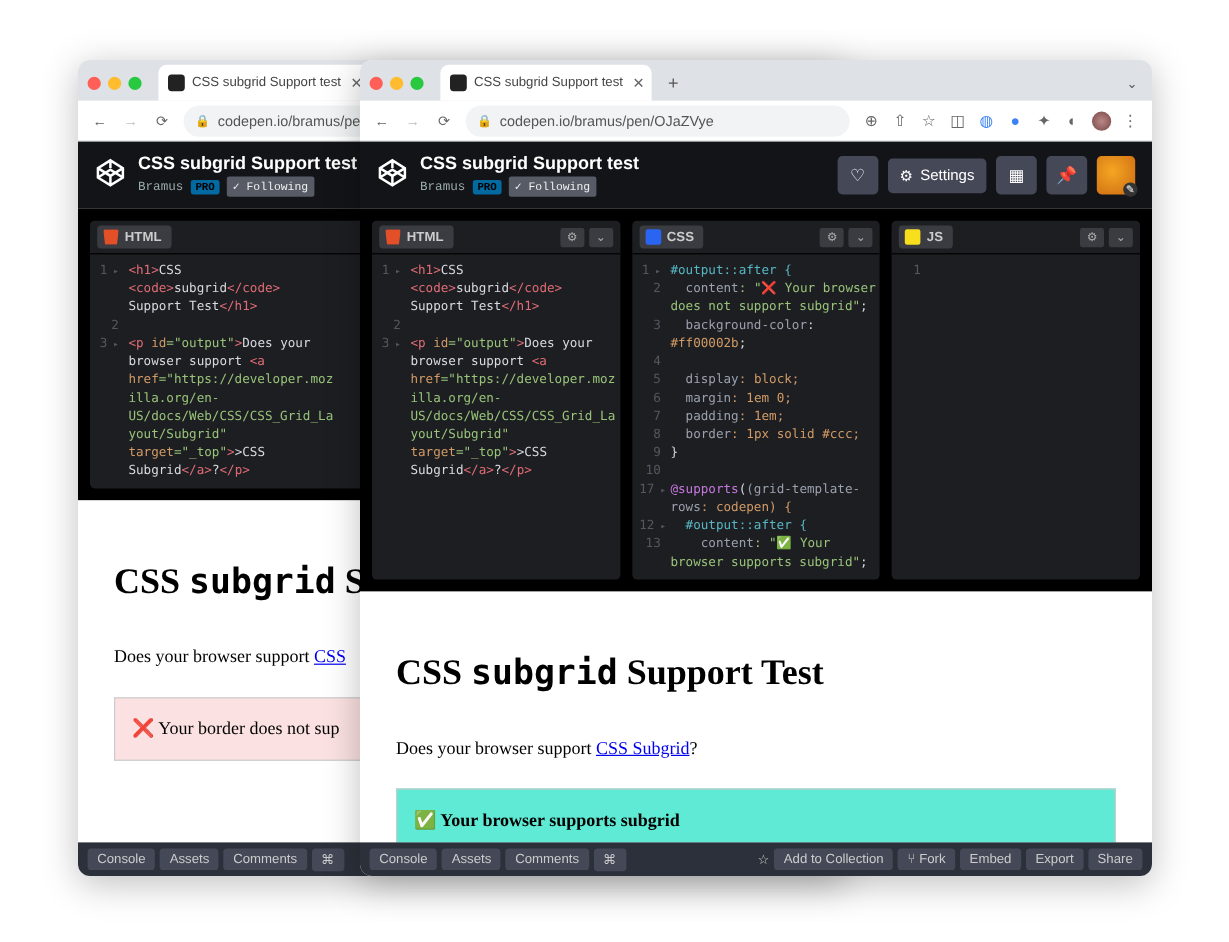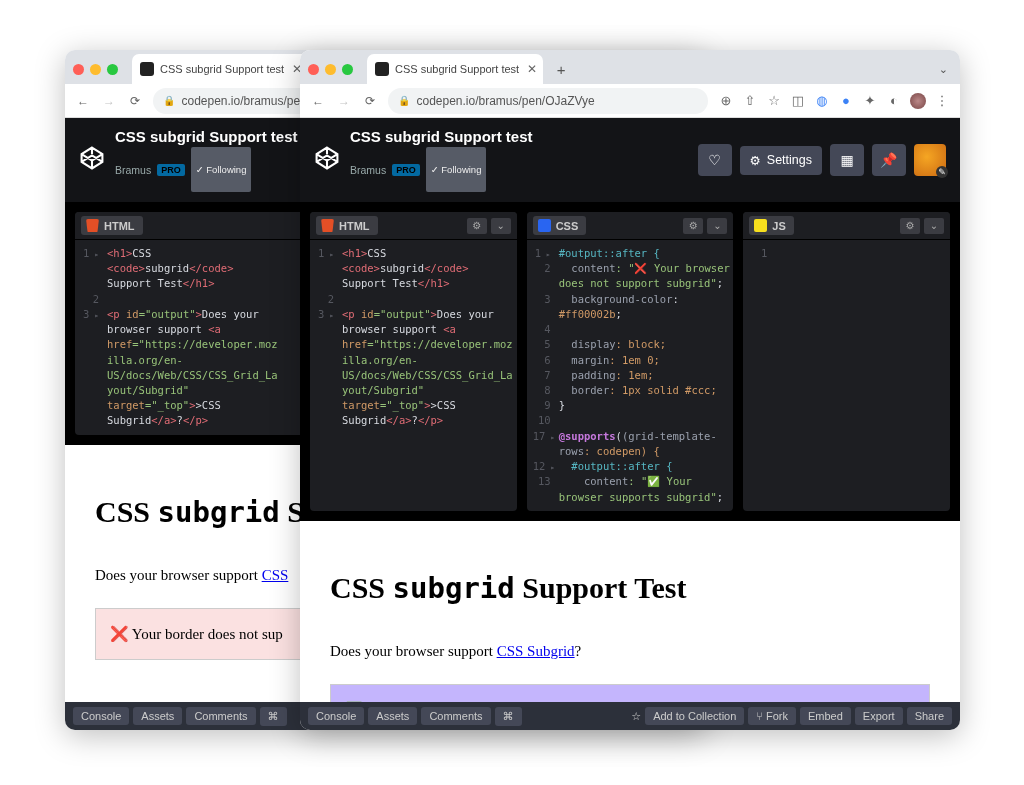--- a/index.html
+++ b/index.html
@@ -31,23 +31,23 @@
 .addrbar .navbtn { width:16px; text-align:center; color:#666; }
 .omni { flex: 1; display: flex; align-items: center; gap: 6px; background: #f1f3f4; border-radius: 14px; height: 26px; padding: 0 10px; color: #555; font-size: 12px; }
 .omni .lock { font-size: 10px; }
 .ext-icons { display:flex; gap:8px; align-items:center; color:#666; font-size:13px; }
 .ext-icons span { display:inline-flex; width:16px; height:16px; align-items:center; justify-content:center; }
 .avatar-ext { width:16px; height:16px; border-radius:50%; background: radial-gradient(#b88,#744); }
 
 .cp-header { background: #131417; color: #fff; padding: 10px 14px; display: flex; align-items: center; gap: 10px; }
 .cp-logo svg { width: 26px; height: 26px; }
 .cp-title { font-size: 15px; font-weight: 700; }
-.cp-sub { display:flex; align-items:center; gap:6px; font-size:10.5px; color:#9aa; margin-top:2px; }
+.cp-sub { display:flex; align-items:center; gap:6px; font-size:10.5px; color:#9aa; margin-top:2px;font-family:Liberation Mono, monospace; }
 .pro-badge { background:#0369a1; color:#000; font-weight:700; padding:1px 4px; border-radius:2px; font-size:9px; }
-.follow-badge { background:#565b66; color:#eee; padding:17px 5px; border-radius:2px; font-size:9.5px; }
+.follow-badge { background:#565b66; color:#eee; padding:3px 5px; border-radius:2px; font-size:9.5px; }
 .follow-badge::before { content:"✓ "; }
 .cp-actions { margin-left:auto; display:flex; gap:8px; align-items:center; }
 .cp-btn { background:#444857; color:#fff; border-radius:4px; padding:7px 10px; font-size:12.5px; display:flex; align-items:center; gap:6px; }
 .cp-ibtn { background:#444857; color:#fff; border-radius:4px; width:34px; height:32px; display:flex; align-items:center; justify-content:center; font-size:14px; }
 .avatar-cp { width:32px; height:32px; border-radius:4px; background: radial-gradient(circle at 40% 40%, #f5a623, #cc6a12); position:relative; }
 .avatar-cp::after { content:"✎"; position:absolute; right:-2px; bottom:-2px; font-size:9px; color:#fff; background:#333; border-radius:50%; width:12px; height:12px; display:flex; align-items:center; justify-content:center; }
 
 .editor-row { background:#000; display:flex; gap:10px; padding:10px; flex:0 0 auto; }
 .pane { background:#1d1e22; border-radius:4px; overflow:hidden; display:flex; flex-direction:column; }
 .pane-hd { background:#1d1e22; display:flex; align-items:center; padding:4px 6px; border-bottom:1px solid #000; }
@@ -60,30 +60,30 @@
 .pbtns span { width:20px; height:16px; background:#3b3c42; border-radius:2px; display:flex; align-items:center; justify-content:center; font-size:10px; color:#aaa; }
 .code { padding: 6px 0 6px 6px; font-family: SFMono-Regular, Consolas, monospace; font-size: 10.5px; line-height: 1.45; color:#cfd2d9; white-space:pre; overflow:hidden; }
 .gut { display:inline-block; width:18px; text-align:right; margin-right:8px; color:#55575f; }
 .gut.arr::after { content:" ▸"; font-size:8px; color:#55575f; }
 .tok-tag { color:#e06c75; }
 .tok-attr { color:#d19a66; }
 .tok-str { color:#98c379; }
 .tok-sel { color:#56b6c2; }
 .tok-prop { color:#9aa0ad; }
 .tok-val { color:#d19a66; }
-.tok-kw { color:#c678dd;font-weight:bold; }
+.tok-kw { color:#c678dd; }
 .tok-txt { color:#d7dae0; }
 
 .preview { background:#fff; flex:1; padding: 50px 30px 20px; font-family: Georgia, "Times New Roman", serif; color:#000; overflow:hidden; }
 .preview h1 { font-size: 30px; font-weight:700; margin-bottom: 38px; }
 .preview h1 code { font-family: SFMono-Regular, Consolas, monospace; font-size: 29px; }
 .preview p { font-size: 15px; margin-bottom: 24px; }
 .preview a { color: #0000ee; text-decoration: underline; }
 .outbox { padding: 16px 14px; border: 1px solid #ccc; font-size: 15px; }
-.outbox.ok { background: #c4b5fd; }
+.outbox.ok { background: #5eead4; font-weight: bold; }
 .outbox.no { background: #fbe1e1; }
 
 .cp-footer { background:#2c303a; color:#ccc; height:28px; display:flex; align-items:center; padding:0 8px; font-size:11px; gap:4px; }
 .fbtn { background:#444857; padding:3px 8px; border-radius:3px; }
 .cp-footer .right { margin-left:auto; display:flex; gap:4px; align-items:center; }
 </style>
 </head>
 <body>
 
 <div class="browser b1">

